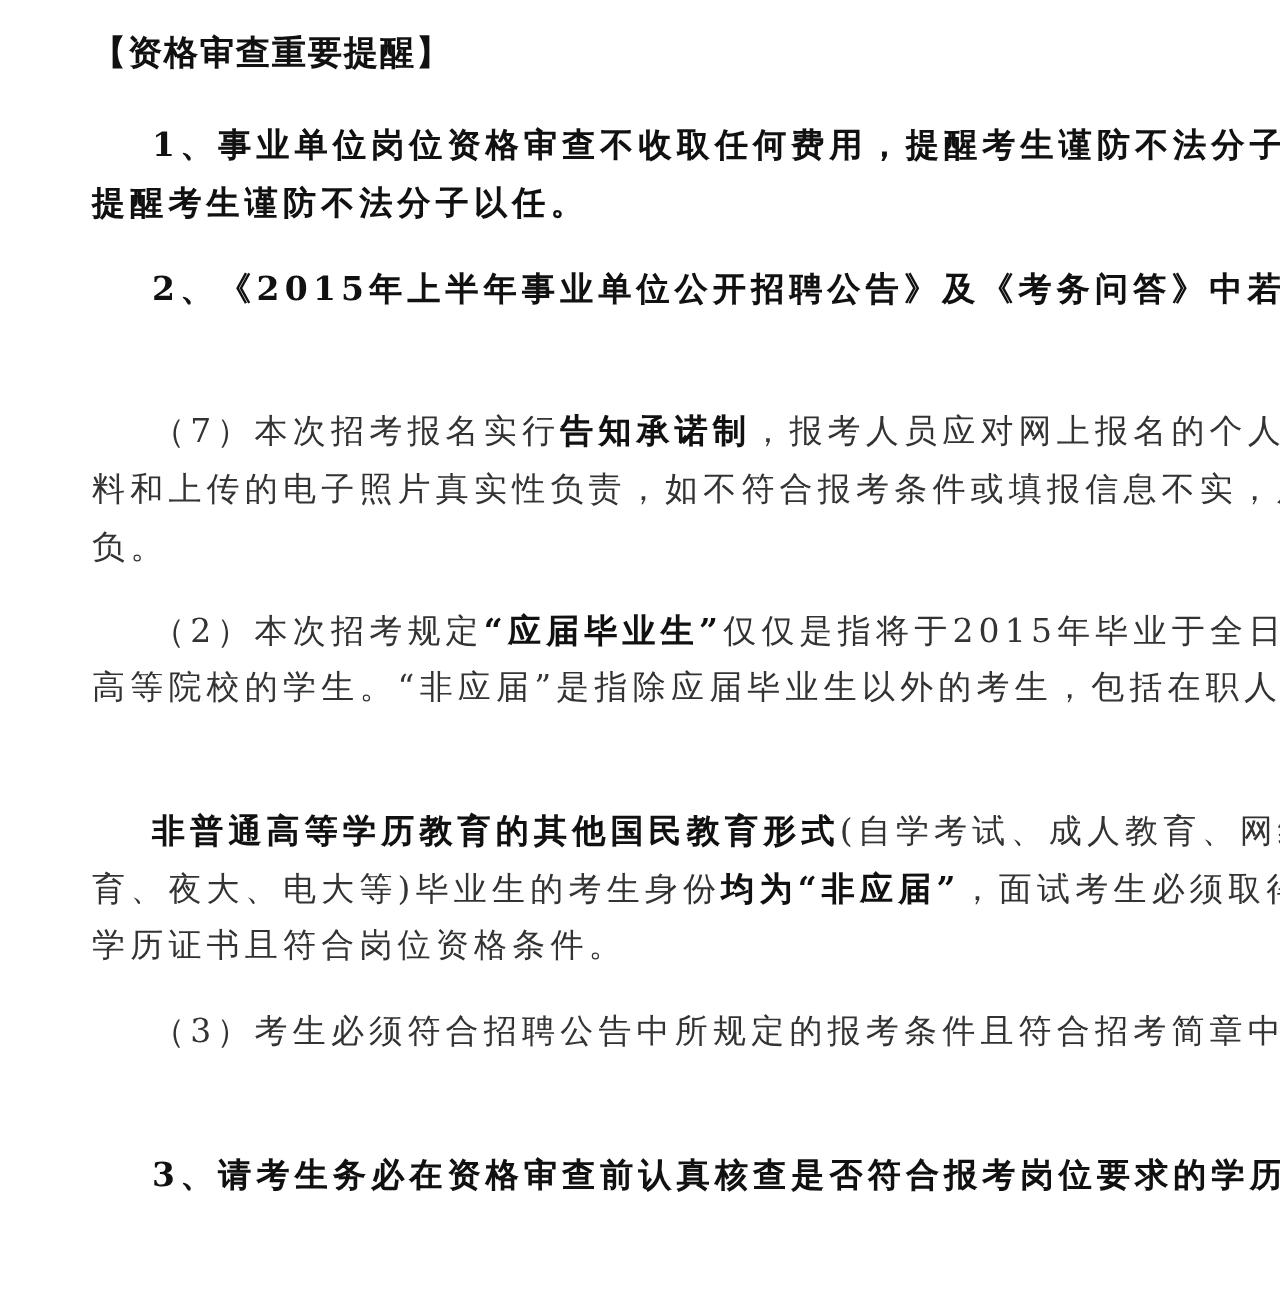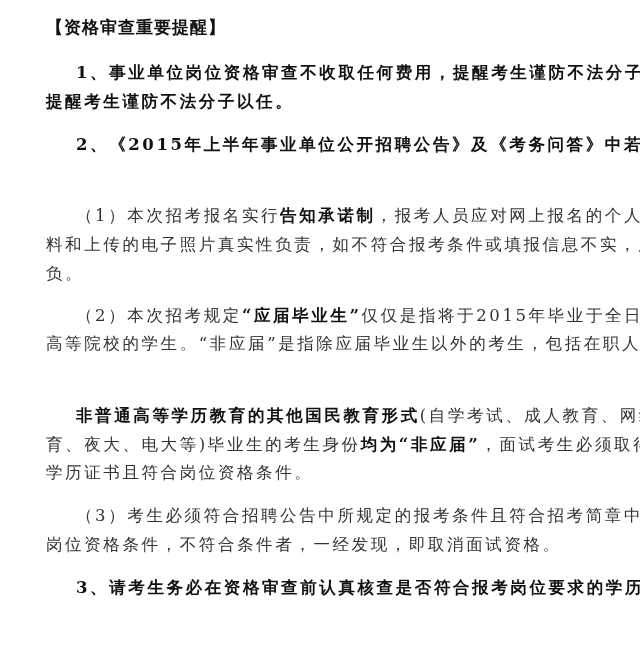--- a/index.html
+++ b/index.html
@@ -19,36 +19,35 @@
 <div class="doc">
 
   <div class="line b title" style="top:17px;">【资格审查重要提醒】</div>
 
   <div class="line ind b" style="top:63px;">1、事业单位岗位资格审查不收取任何费用，提醒考生谨防不法分子以任</div>
   <div class="line b" style="top:92px;">提醒考生谨防不法分子以任。</div>
 
   <div class="line ind b" style="top:135px;">2、《2015年上半年事业单位公开招聘公告》及《考务问答》中若干规</div>
 
   <div class="line ind n" style="top:206px;">
-    <span>（1）本次招考报名实行</span><span class="b">告知承诺制</span><span>，报考人员应对网上报名的个人信息材</span>
+    <span>（7）本次招考报名实行</span><span class="b">告知承诺制</span><span>，报考人员应对网上报名的个人信息材</span>
   </div>
   <div class="line n" style="top:235px;">料和上传的电子照片真实性负责，如不符合报考条件或填报信息不实，后果自</div>
   <div class="line n" style="top:264px;">负。</div>
 
   <div class="line ind n" style="top:306px;">
     <span>（2）本次招考规定</span><span class="b">“应届毕业生”</span><span>仅仅是指将于2015年毕业于全日制普通</span>
   </div>
   <div class="line n" style="top:334px;">高等院校的学生。“非应届”是指除应届毕业生以外的考生，包括在职人员、待</div>
 
   <div class="line ind n" style="top:406px;">
     <span class="b">非普通高等学历教育的其他国民教育形式</span><span>(自学考试、成人教育、网络教</span>
   </div>
   <div class="line n" style="top:435px;">
     <span>育、夜大、电大等)毕业生的考生身份</span><span class="b">均为“非应届”</span><span>，面试考生必须取得相应</span>
   </div>
   <div class="line n" style="top:463px;">学历证书且符合岗位资格条件。</div>
 
   <div class="line ind n" style="top:506px;">（3）考生必须符合招聘公告中所规定的报考条件且符合招考简章中规定的</div>
-  <div class="line n" style="top:535px;">岗位资格条件，不符合条件者，一经发现，即取消面试资格。</div>
 
   <div class="line ind b" style="top:578px;">3、请考生务必在资格审查前认真核查是否符合报考岗位要求的学历（学</div>
 
 </div>
 
 </body></html>

